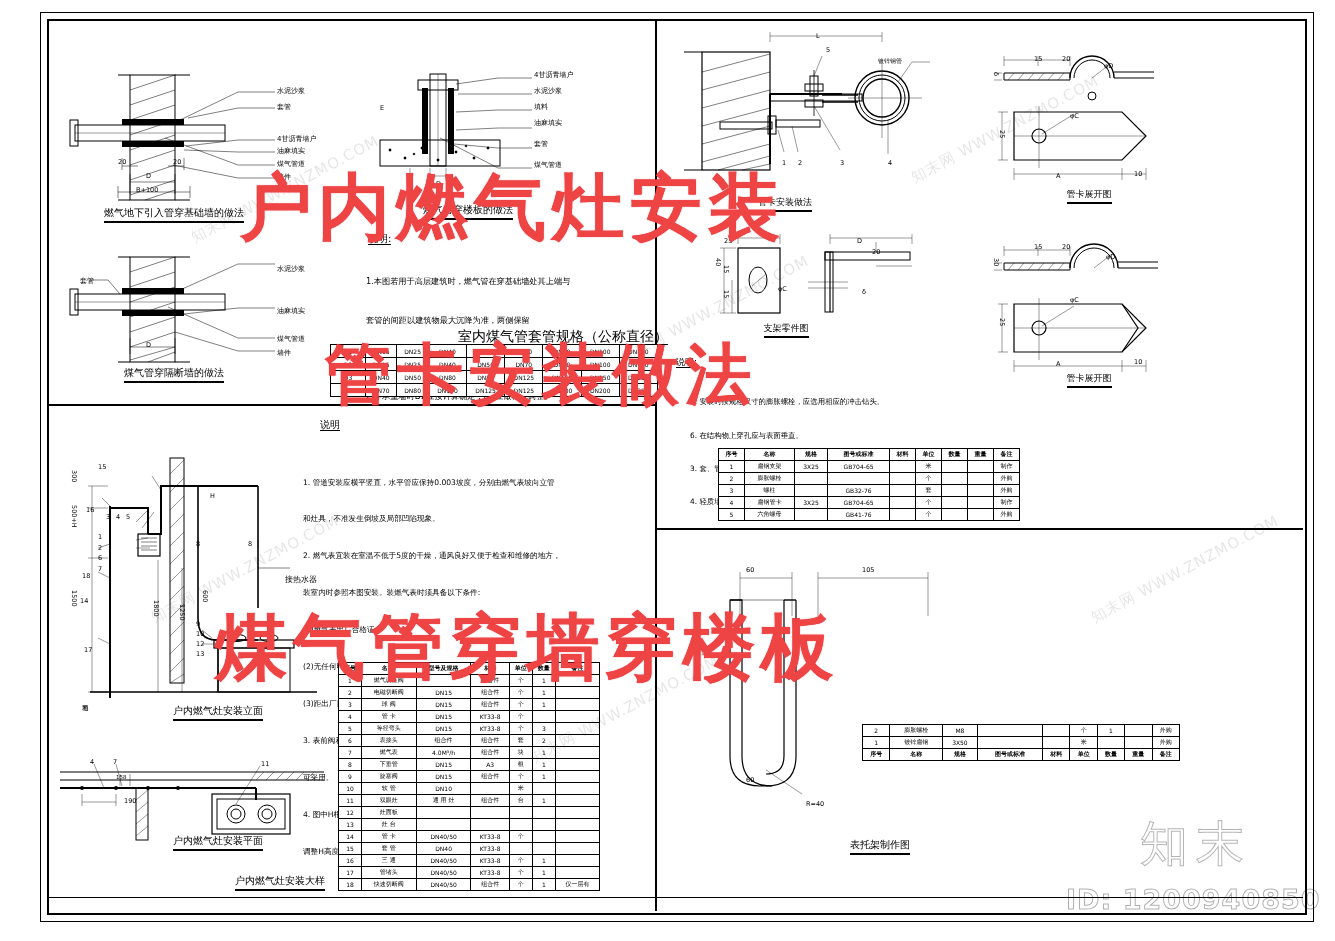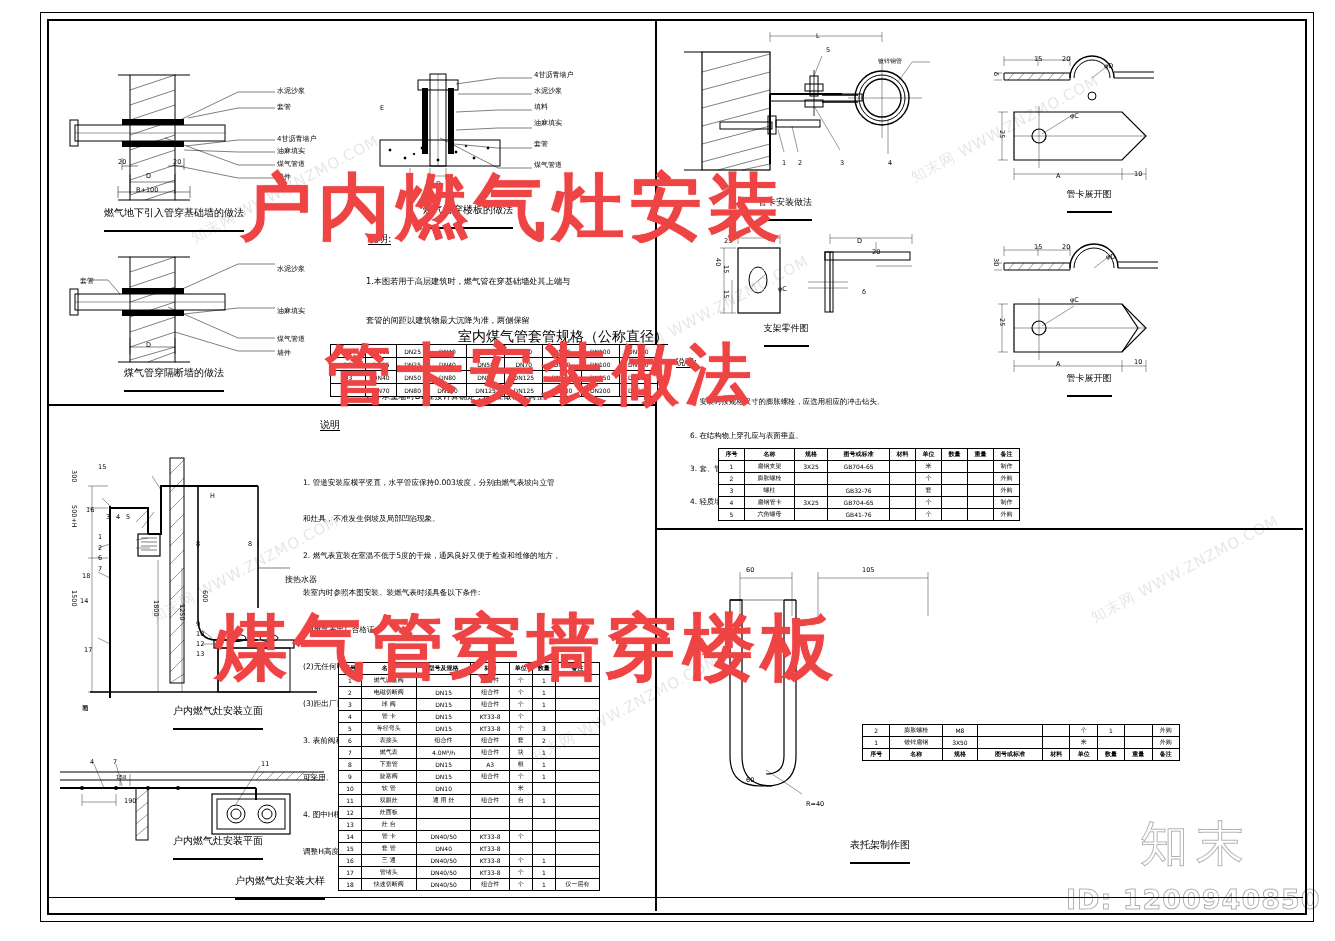--- a/index.html
+++ b/index.html
@@ -14,21 +14,21 @@
   
   .frame-outer{position:absolute;left:40px;top:12px;width:1272px;height:908px;border:1px solid #000;}
   .frame-inner{position:absolute;left:47px;top:19px;width:1256px;height:892px;border:2px solid #000;}
   .divider{position:absolute;background:#000;}
   .v-div{width:2px;}
   .h-div{height:2px;}
 
   
   .lbl{position:absolute;font-size:7px;line-height:1.05;white-space:nowrap;}
   .cap{position:absolute;font-size:10px;white-space:nowrap;text-align:center;}
-  .cap u{text-decoration:none;border-bottom:2px solid #000;padding-bottom:12px;}
+  .cap u{text-decoration:none;border-bottom:2px solid #000;padding-bottom:3px;}
   .num{position:absolute;font-size:6.5px;white-space:nowrap;}
 
   
   .notes{position:absolute;font-size:9px;line-height:1.55;white-space:pre-wrap;}
   .notes-hd{position:absolute;font-size:10px;}
   .notes-hd u{text-decoration:none;border-bottom:1px solid #000;}
   .note-line{white-space:nowrap;}
 
   
   table.cad{position:absolute;border-collapse:collapse;font-size:6px;background:#fff;}

